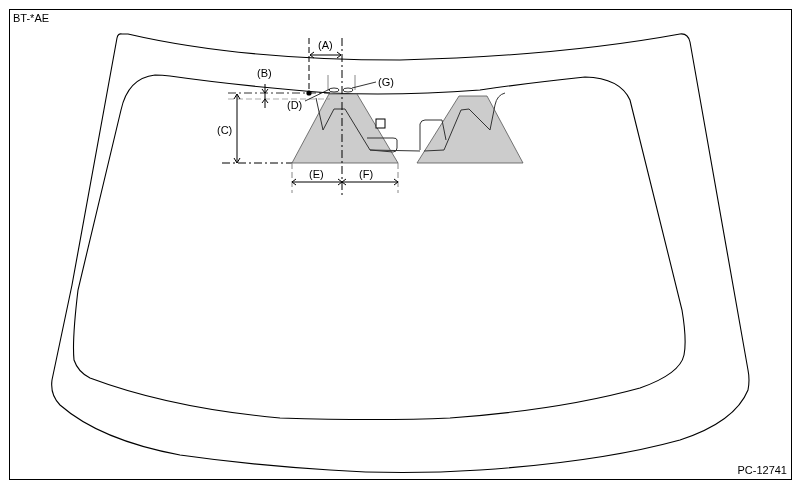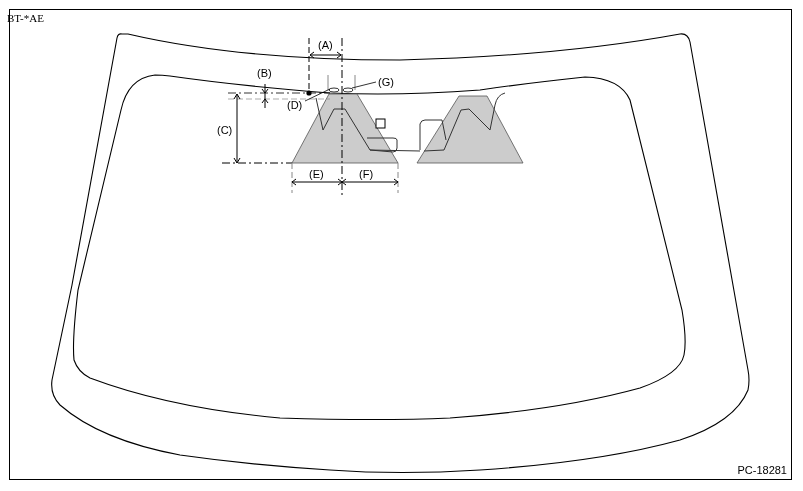--- a/index.html
+++ b/index.html
@@ -1,28 +1,28 @@
 <!DOCTYPE html>
 <html><head>
 <meta charset="utf-8">
 <style>
   html, body { margin: 0; padding: 0; background: #ffffff; }
   body { width: 803px; height: 491px; position: relative; overflow: hidden; font-family: "Liberation Sans", sans-serif; }
   .frame { position: absolute; left: 9px; top: 9px; width: 783px; height: 471px; border: 1px solid #000; box-sizing: border-box; background: #fff; }
-  .code-tl { position: absolute; left: 7px; top: 12px; font-size: 11px; color: #000; font-family: Liberation Serif, serif; }
+  .code-tl { position: absolute; left: 13px; top: 12px; font-size: 11px; color: #000; }
   .code-br { position: absolute; right: 16px; bottom: 15px; font-size: 11px; color: #000; }
   svg { position: absolute; left: 0; top: 0; }
   .lbl { font-family: "Liberation Sans", sans-serif; font-size: 11px; fill: #000; }
 </style>
 </head>
 <body>
 
 <div class="frame"></div>
 <div class="code-tl">BT-*AE</div>
-<div class="code-br">PC-18281</div>
+<div class="code-br">PC-12741</div>
 
 <svg width="803" height="491" viewBox="0 0 803 491">
 
   <path d="M 122 34 Q 118 33 117 38 L 72 285 L 52 380 Q 50 395 60 405
            Q 100 440 180 455 Q 250 465 330 470 Q 400 475 480 470
            Q 600 462 680 440 Q 735 422 748 390 Q 750 380 748 370
            L 690 42 Q 688 33 680 34 Q 560 56 400 60 Q 240 60 128 34 Z" fill="none" stroke="#000" stroke-width="1.1"></path>
 
   <path d="M 155 75 Q 128 78 121 110 L 78 290 Q 72 340 74 360 Q 78 372 90 378
            Q 170 408 280 418 Q 380 421 450 418 Q 560 410 640 388 Q 680 374 684 355

